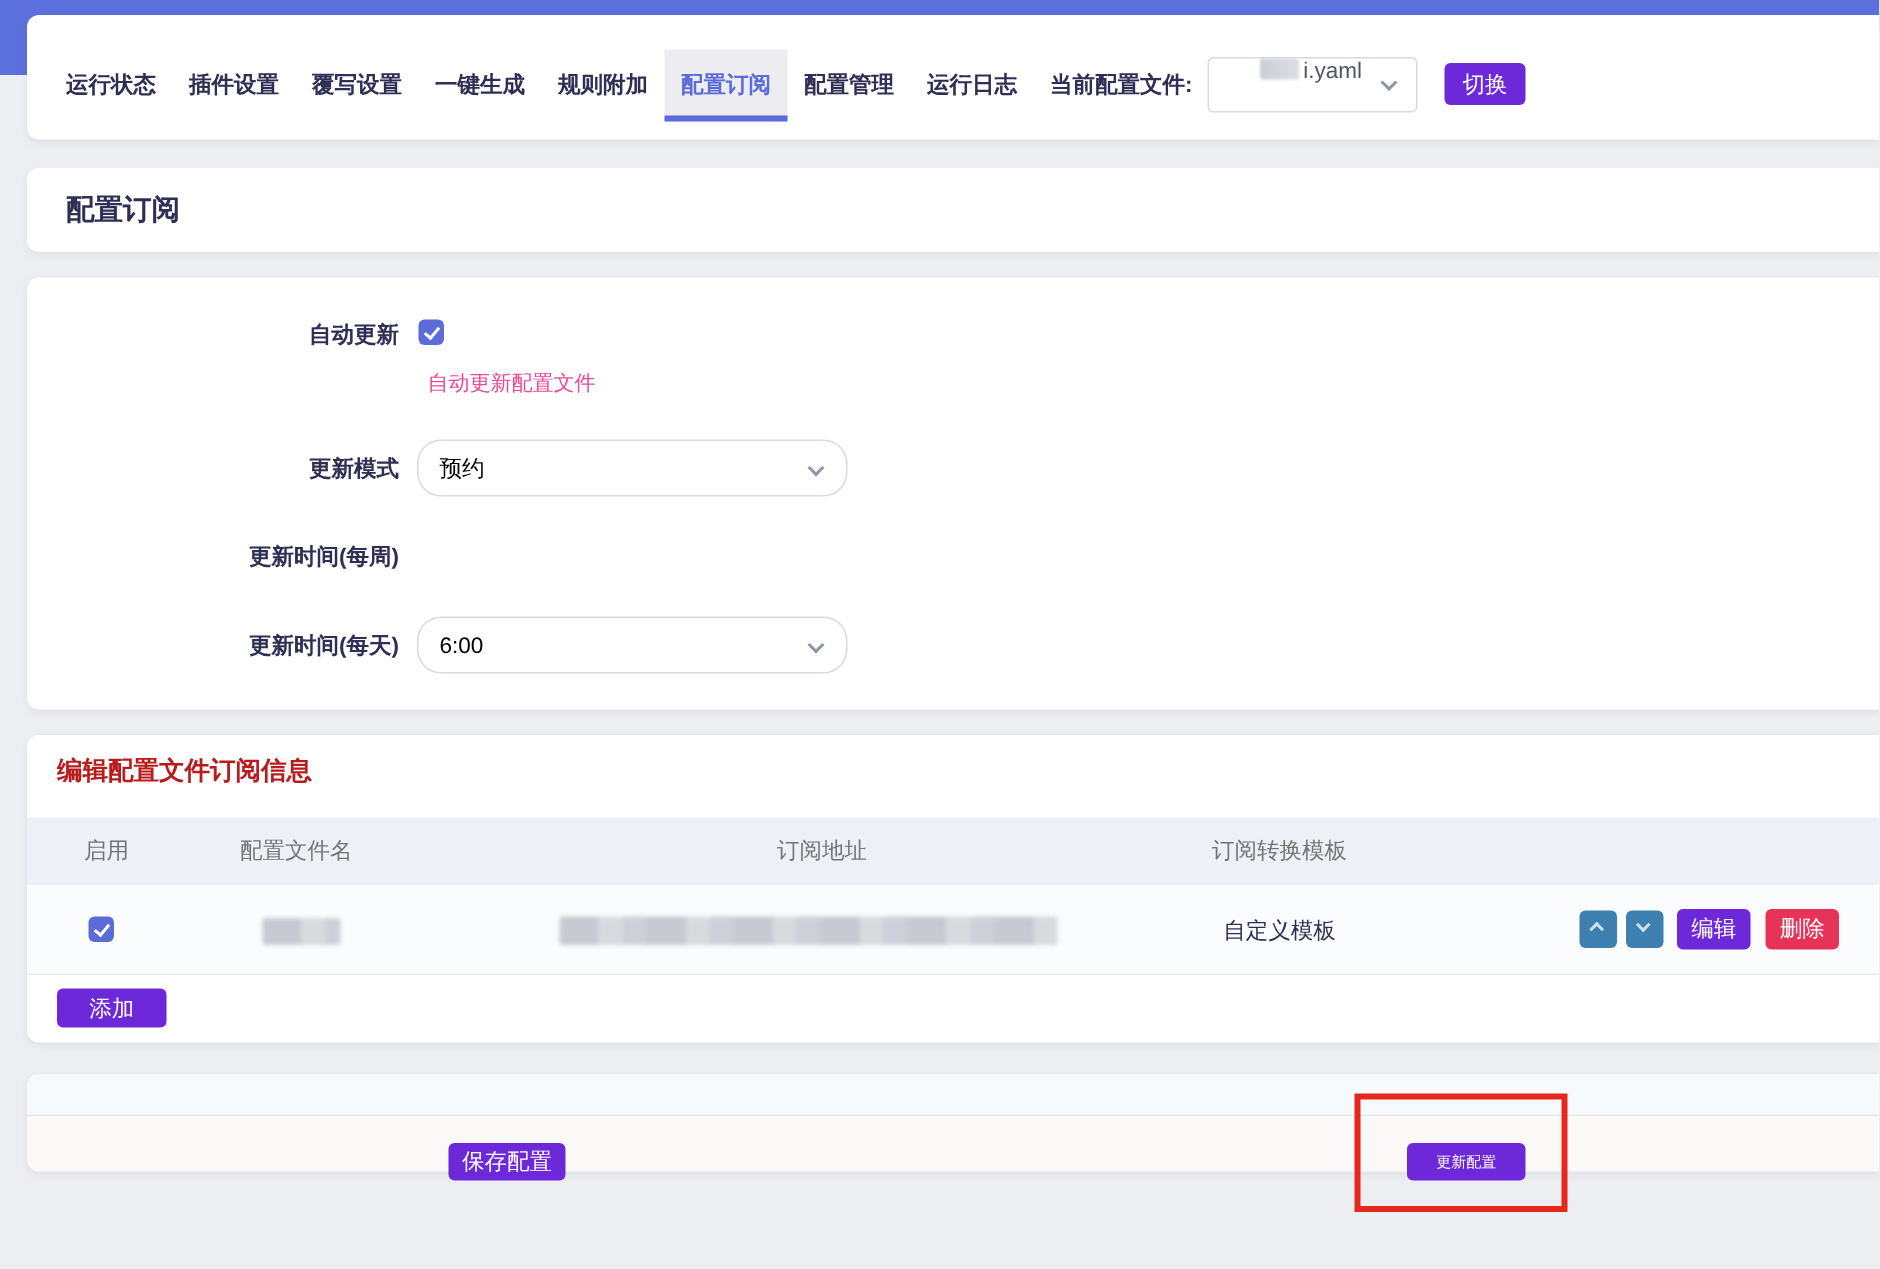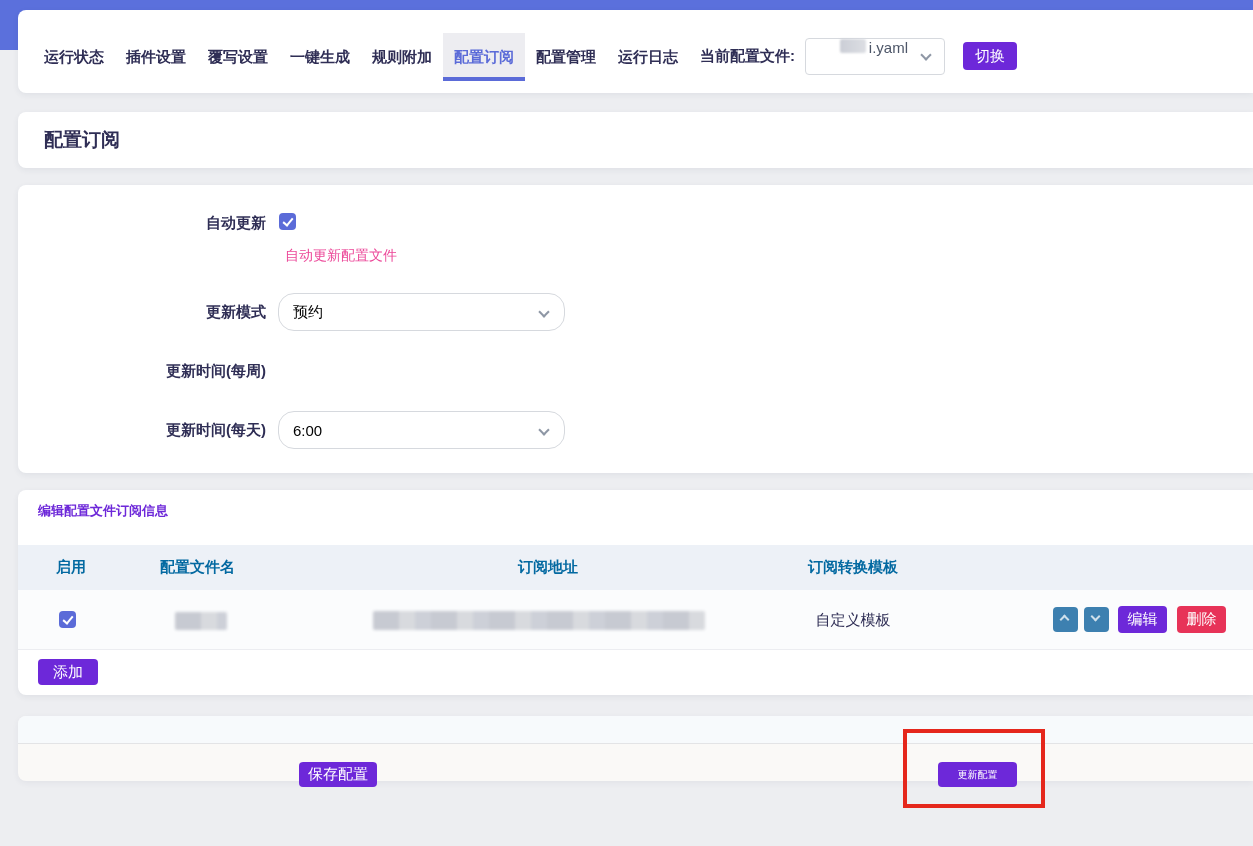--- a/index.html
+++ b/index.html
@@ -47,23 +47,23 @@
   .checkbox::after { content:""; position:absolute; left:5.5px; top:2.5px; width:4px; height:8px;
                      border:solid #fff; border-width:0 2px 2px 0; transform:rotate(40deg); }
   .form-help { position:absolute; left:267px; font-size:14px; color:#ec4899; }
   .select { position:absolute; left:260px; width:287px; height:38px; border:1px solid #d6d9de;
             border-radius:16px; background:#fff; font-size:15px; color:#000000;
             display:flex; align-items:center; padding:0 14px; cursor:pointer; }
   .select .chev { right:16px; top:14px; }
 
   
   .table-card { top:490px; height:205px; }
-  .table-title { position:absolute; left:20px; top:12px; font-size:13px; font-weight:700; color:#6d28d9; }
+  .table-title { position:absolute; left:20px; top:12px; font-size:17px; font-weight:700; color:#b91c1c; }
   .thead { position:absolute; left:0; top:55px; width:100%; height:45px; background:#edf1f7; }
-  .th { position:absolute; top:13px; font-size:15px; font-weight:700; color:#0369a1; }
+  .th { position:absolute; top:13px; font-size:15px; font-weight:400; color:#737373; }
   .th-enable { left:38px; }
   .th-name { left:142px; }
   .th-url { left:380px; width:300px; text-align:center; }
   .th-template { left:700px; width:270px; text-align:center; }
   .trow { position:absolute; left:0; top:100px; width:100%; height:60px; background:#fbfcfd;
           border-bottom:1px solid #ecedf1; }
   .redact { background:repeating-linear-gradient(90deg,#c7cad2 0 26px,#d8dade 26px 42px,#cdd0d8 42px 58px);
             filter:blur(1.5px); border-radius:2px; }
   .redact-name { position:absolute; left:157px; top:22px; width:52px; height:18px; }
   .redact-url  { position:absolute; left:355px; top:21px; width:332px; height:19px; }
@@ -73,21 +73,21 @@
                    font-size:15px; color:#2f2e55; }
   .mini-btn { position:absolute; top:17px; width:25px; height:25px; background:#3d80b0;
               border:none; border-radius:4px; cursor:pointer; }
   .mini-btn span { position:absolute; left:8px; width:7px; height:7px;
                    border-right:2px solid #cfe0eb; border-bottom:2px solid #cfe0eb; }
   .chev-up { top:9px; transform:rotate(-135deg); }
   .chev-dn { top:6px; transform:rotate(45deg); }
   .up-btn { left:1035px; } .down-btn { left:1066px; }
   .edit-btn { position:absolute; left:1100px; top:16px; width:49px; height:27px; font-size:15px; }
   .del-btn  { position:absolute; left:1159px; top:16px; width:49px; height:27px; font-size:15px; background:#e73358; }
-  .add-btn { position:absolute; left:20px; top:169px; width:60px; height:26px; font-size:15px; }
+  .add-btn { position:absolute; left:20px; top:169px; width:73px; height:26px; font-size:15px; }
 
   
   .footer-card { top:716px; height:65px; background:#faf9f7; box-shadow:0 2px 6px rgba(45,50,90,.06); }
   .footer-strip { position:absolute; top:0; left:0; width:100%; height:28px; background:#f7fafc;
                   border-bottom:1px solid #e3e4e6; border-radius:8px 0 0 0; }
   .save-btn   { position:absolute; left:281px; top:46px; width:78px; height:25px; font-size:15px; }
   .update-btn { position:absolute; left:920px; top:46px; width:79px; height:25px; font-size:10px; }
   .annotation { position:absolute; left:903px; top:729px; width:142px; height:79px;
                 border:4px solid #e5271c; z-index:20; pointer-events:none; }
 </style>

